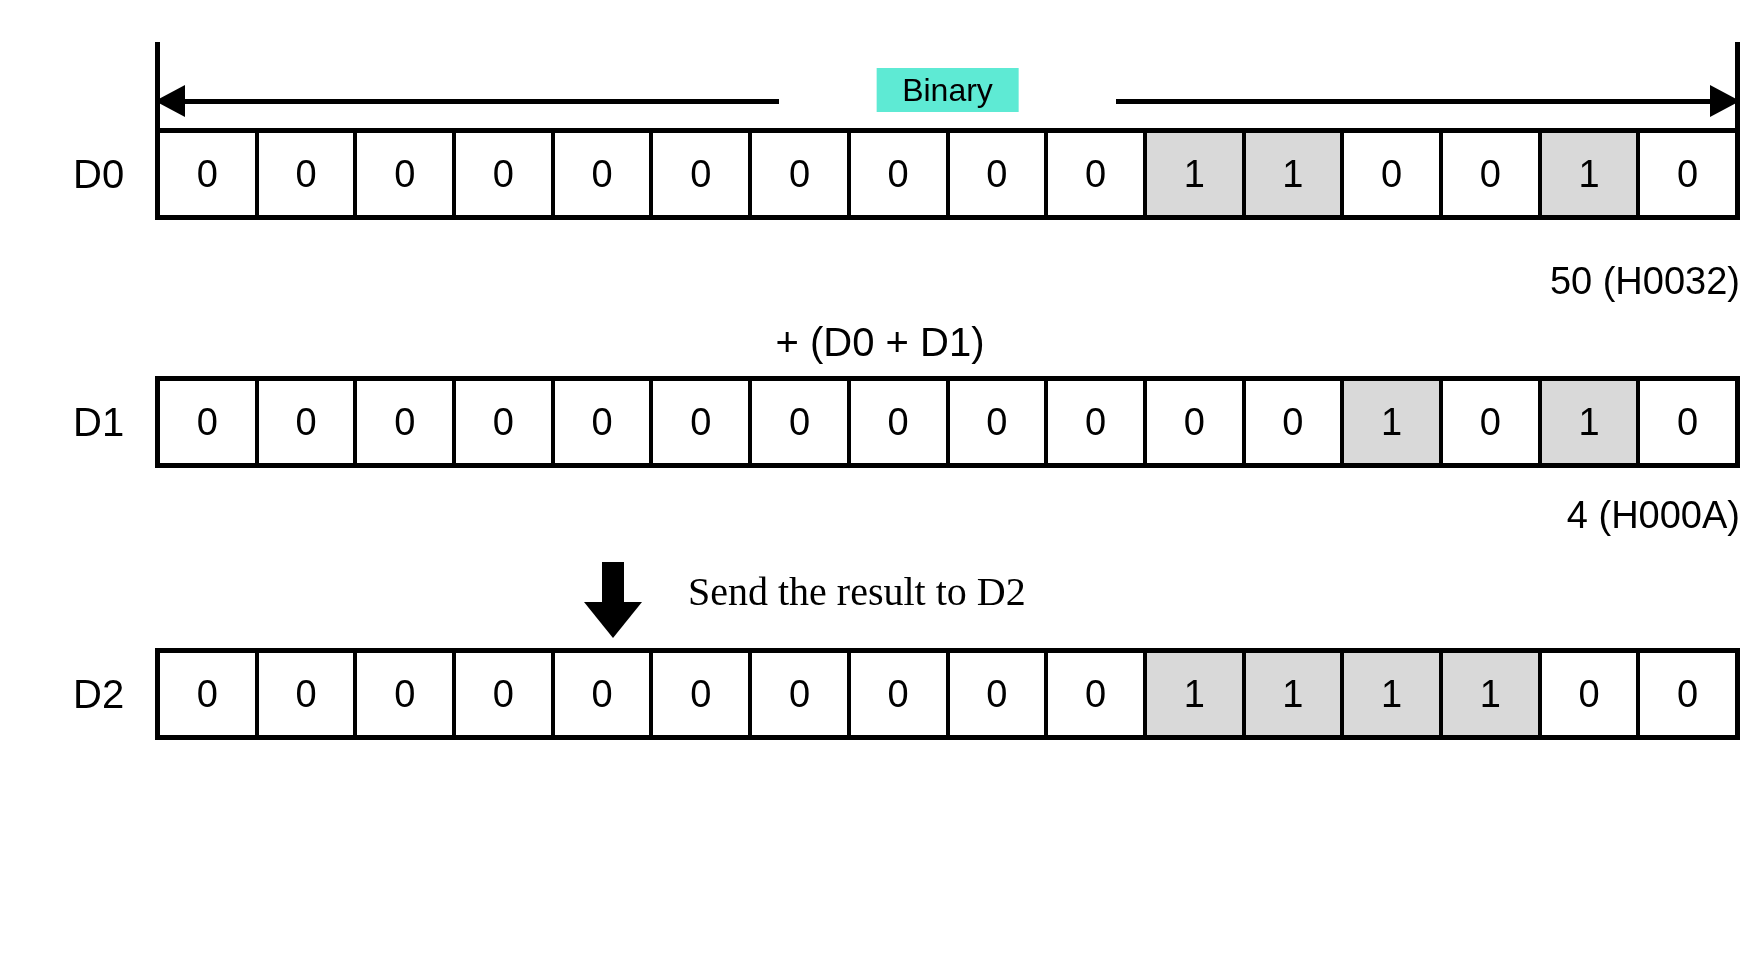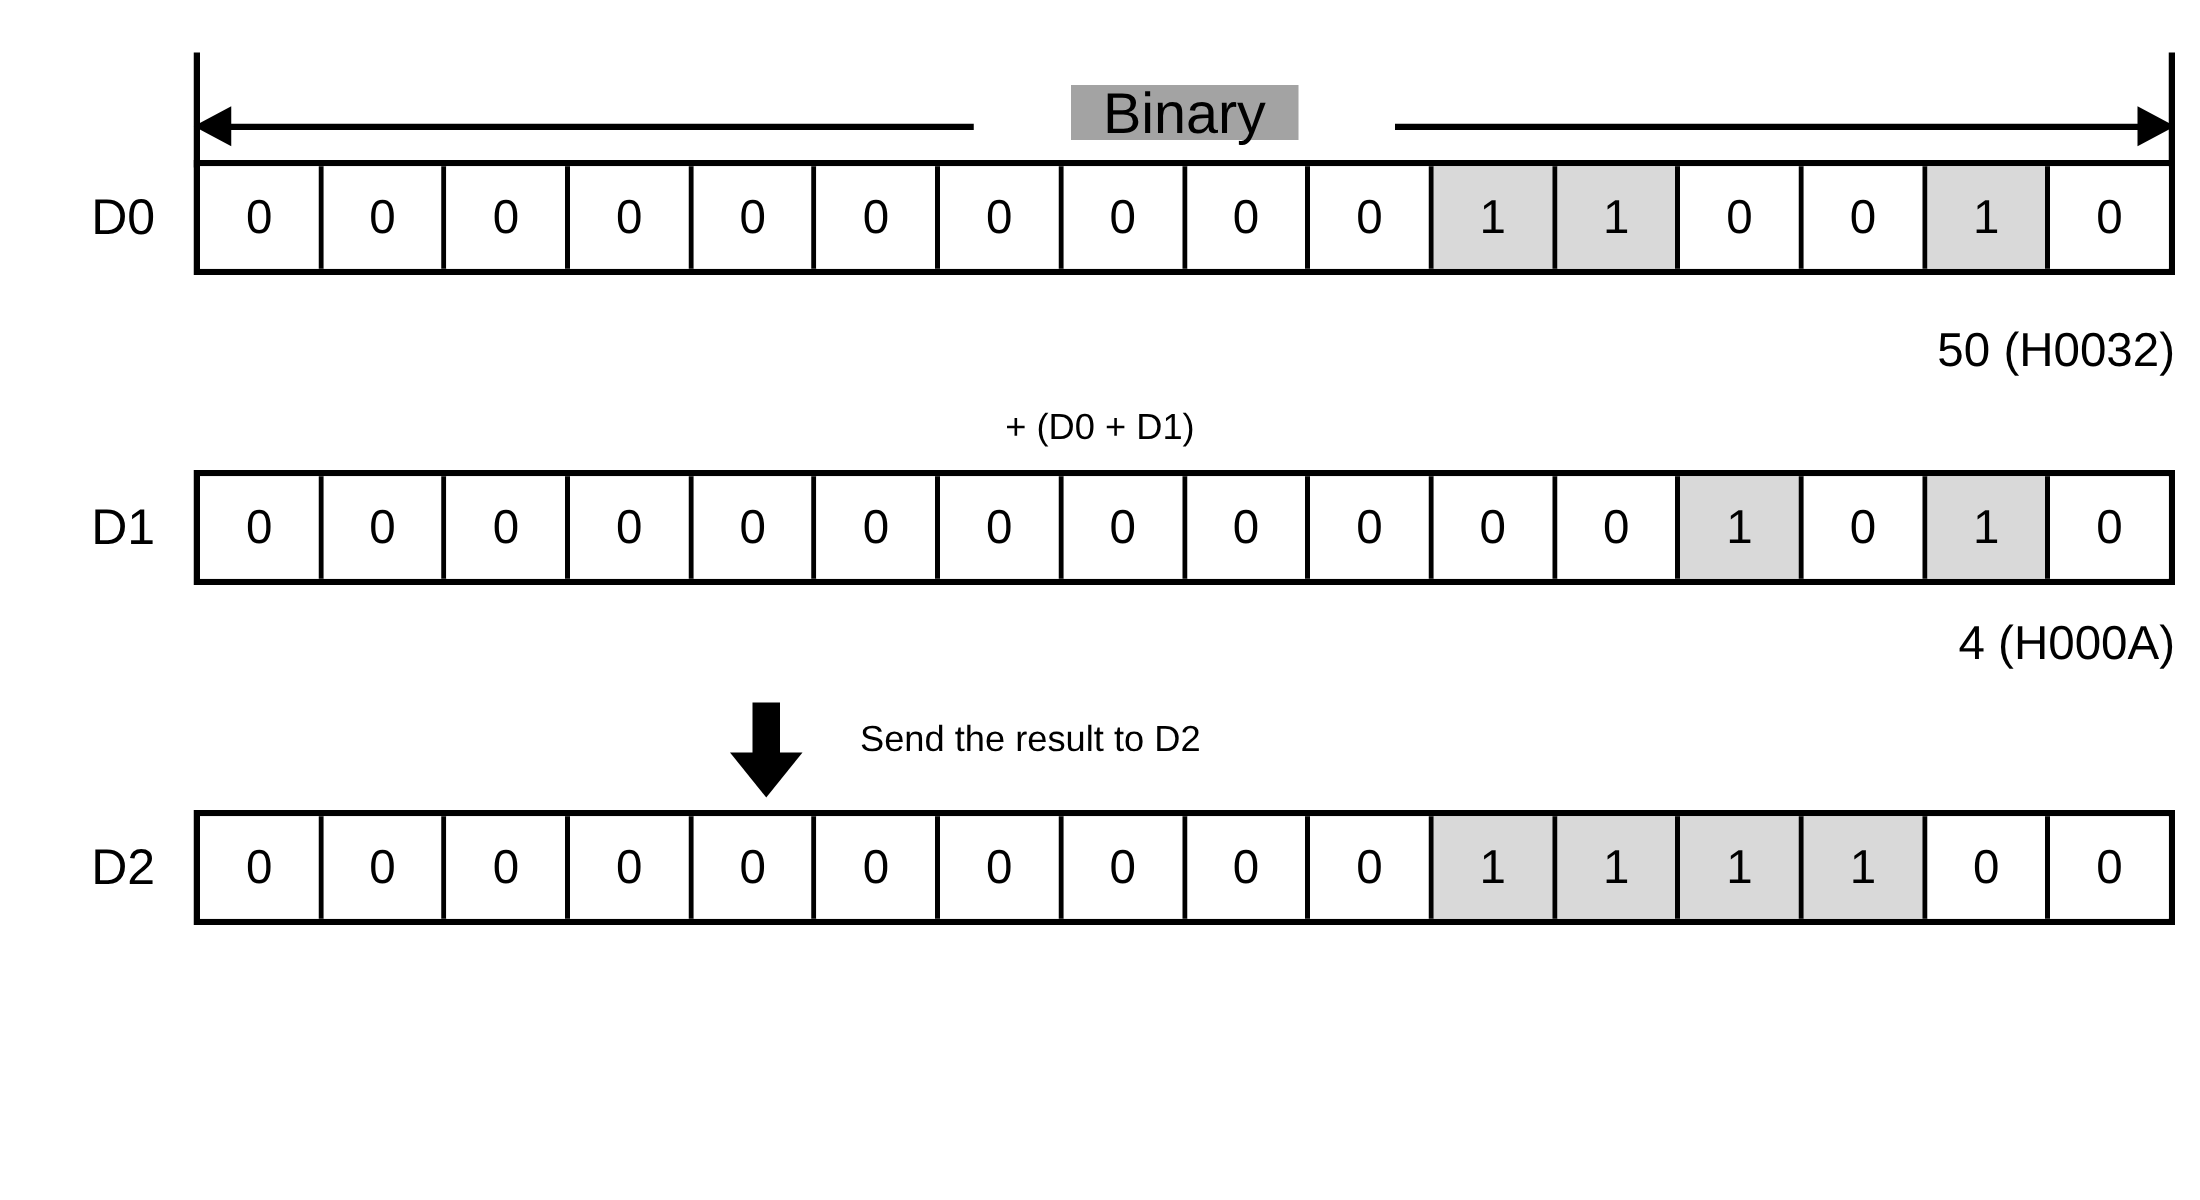--- a/index.html
+++ b/index.html
@@ -66,23 +66,23 @@
   .arrow-head-right {
     right: 0px;
     border-left: 30px solid #000;
   }
 
   .binary-label {
     position: absolute;
     left: 50%;
     top: 26px;
     transform: translateX(-50%);
-    font-size: 46px;
-    line-height: 44px;
-    background: #a3a3a3;
+    font-size: 32px;
+    line-height: 44px;
+    background: #5eead4;
     padding: 0 26px;
     white-space: nowrap;
   }
 
   
   .reg-row {
     position: absolute;
     left: 0;
     width: 1760px;
   }
@@ -125,21 +125,21 @@
     position: absolute;
     right: 20px;
     font-size: 38px;
     line-height: 44px;
     white-space: nowrap;
   }
 
   
   .op-note {
     position: absolute;
-    font-size: 29px;
+    font-size: 40px;
     line-height: 44px;
     white-space: nowrap;
   }
 
   .down-arrow-wrap {
     position: absolute;
     width: 60px;
     height: 76px;
   }
   .down-arrow-shaft {
@@ -221,21 +221,21 @@
         <div class="bit-cell on">1</div>
         <div class="bit-cell">0</div>
       </div>
   </div>
   <div class="reg-value" style="top:493px;">4 (H000A)</div>
 
   <div class="down-arrow-wrap" style="left:584px; top:562px;">
     <div class="down-arrow-shaft"></div>
     <div class="down-arrow-head"></div>
   </div>
-  <div class="op-note" style="left:688px; top:570px;">Send the result to D2</div>
+  <div class="op-note" style="left:688px; top:570px;font-family:Liberation Serif, serif;">Send the result to D2</div>
 
   <div class="reg-row" id="row-d2" style="top:648px; height:92px;">
     <div class="reg-name">D2</div>
     <div class="bit-table" id="bits-d2">
         <div class="bit-cell">0</div>
         <div class="bit-cell">0</div>
         <div class="bit-cell">0</div>
         <div class="bit-cell">0</div>
         <div class="bit-cell">0</div>
         <div class="bit-cell">0</div>

